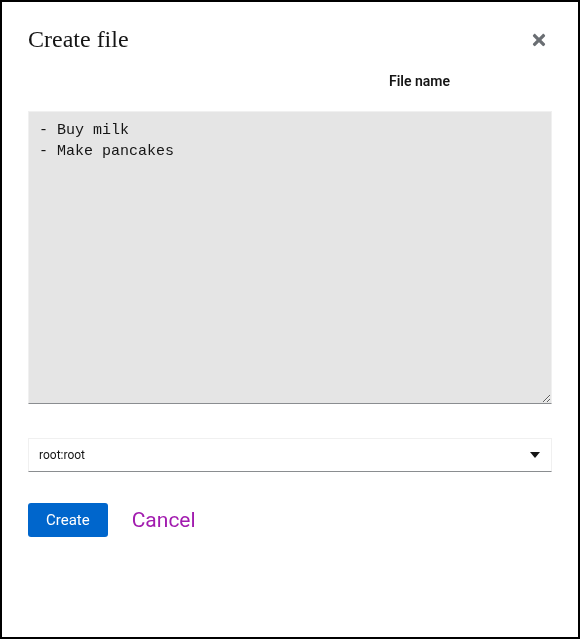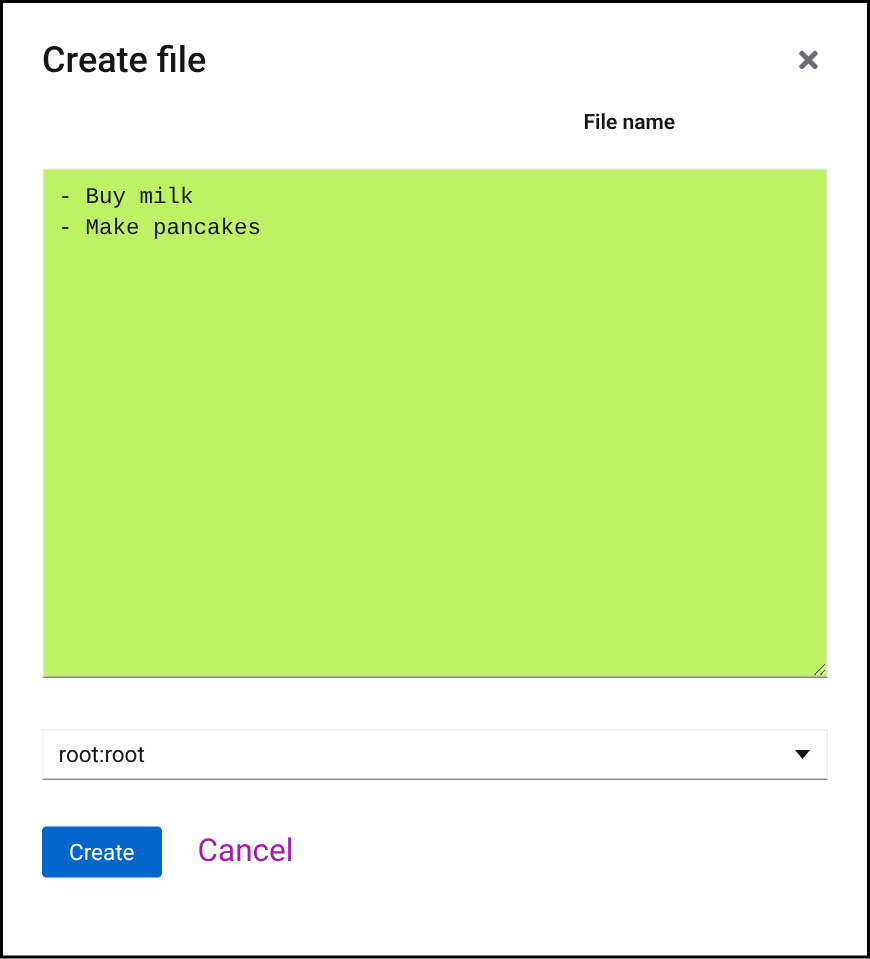--- a/index.html
+++ b/index.html
@@ -13,20 +13,21 @@
       width: 580px;
       height: 639px;
       border: 2px solid #000;
       padding: 24px 26px;
     }
     .header {
       display: flex;
       justify-content: space-between;
       align-items: center;
       margin-bottom: 20px;
+      font-family: Liberation Serif, serif;
     }
     .title {
       font-size: 24px;
       font-weight: 500;
       color: #151515;
     }
     .close-btn {
       background: none;
       border: none;
       cursor: pointer;
@@ -62,39 +63,39 @@
       background: #fff;
       color: #151515;
       font-family: inherit;
       height: 34px;
     }
     .textarea-wrap {
       margin-bottom: 30px;
     }
     .content-textarea {
       width: 100%;
-      height: 340px;
+      height: 293px;
       padding: 8px 10px;
       font-size: 15px;
       font-family: "SFMono-Regular", Consolas, "Liberation Mono", Menlo, monospace;
       border: 1px solid #f0f0f0;
       border-bottom: 1px solid #8a8d90;
-      background: #bef264;
+      background: #e5e5e5;
       color: #151515;
       resize: vertical;
       line-height: 1.4;
     }
     .select-wrap {
       flex: 1;
       position: relative;
     }
     .owner-select {
       width: 100%;
       padding: 6px 10px;
-      font-size: 15px;
+      font-size: 12px;
       border: 1px solid #f0f0f0;
       border-bottom: 1px solid #8a8d90;
       background: #fff;
       color: #151515;
       font-family: inherit;
       appearance: none;
       -webkit-appearance: none;
       -moz-appearance: none;
       cursor: pointer;
       height: 34px;

